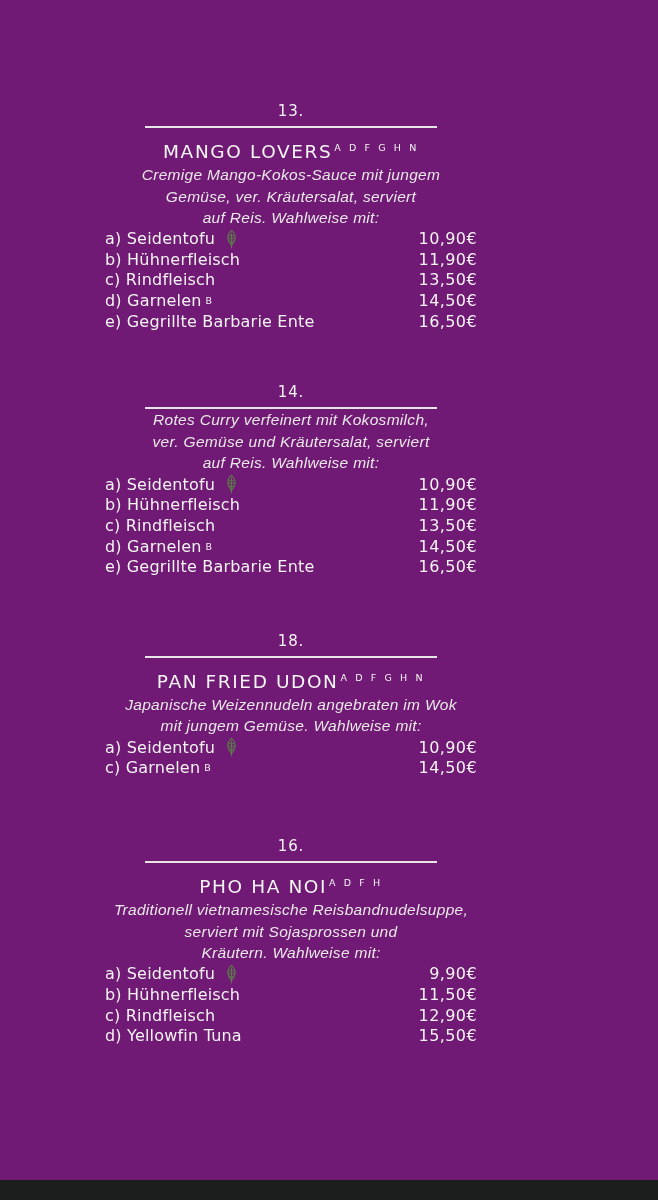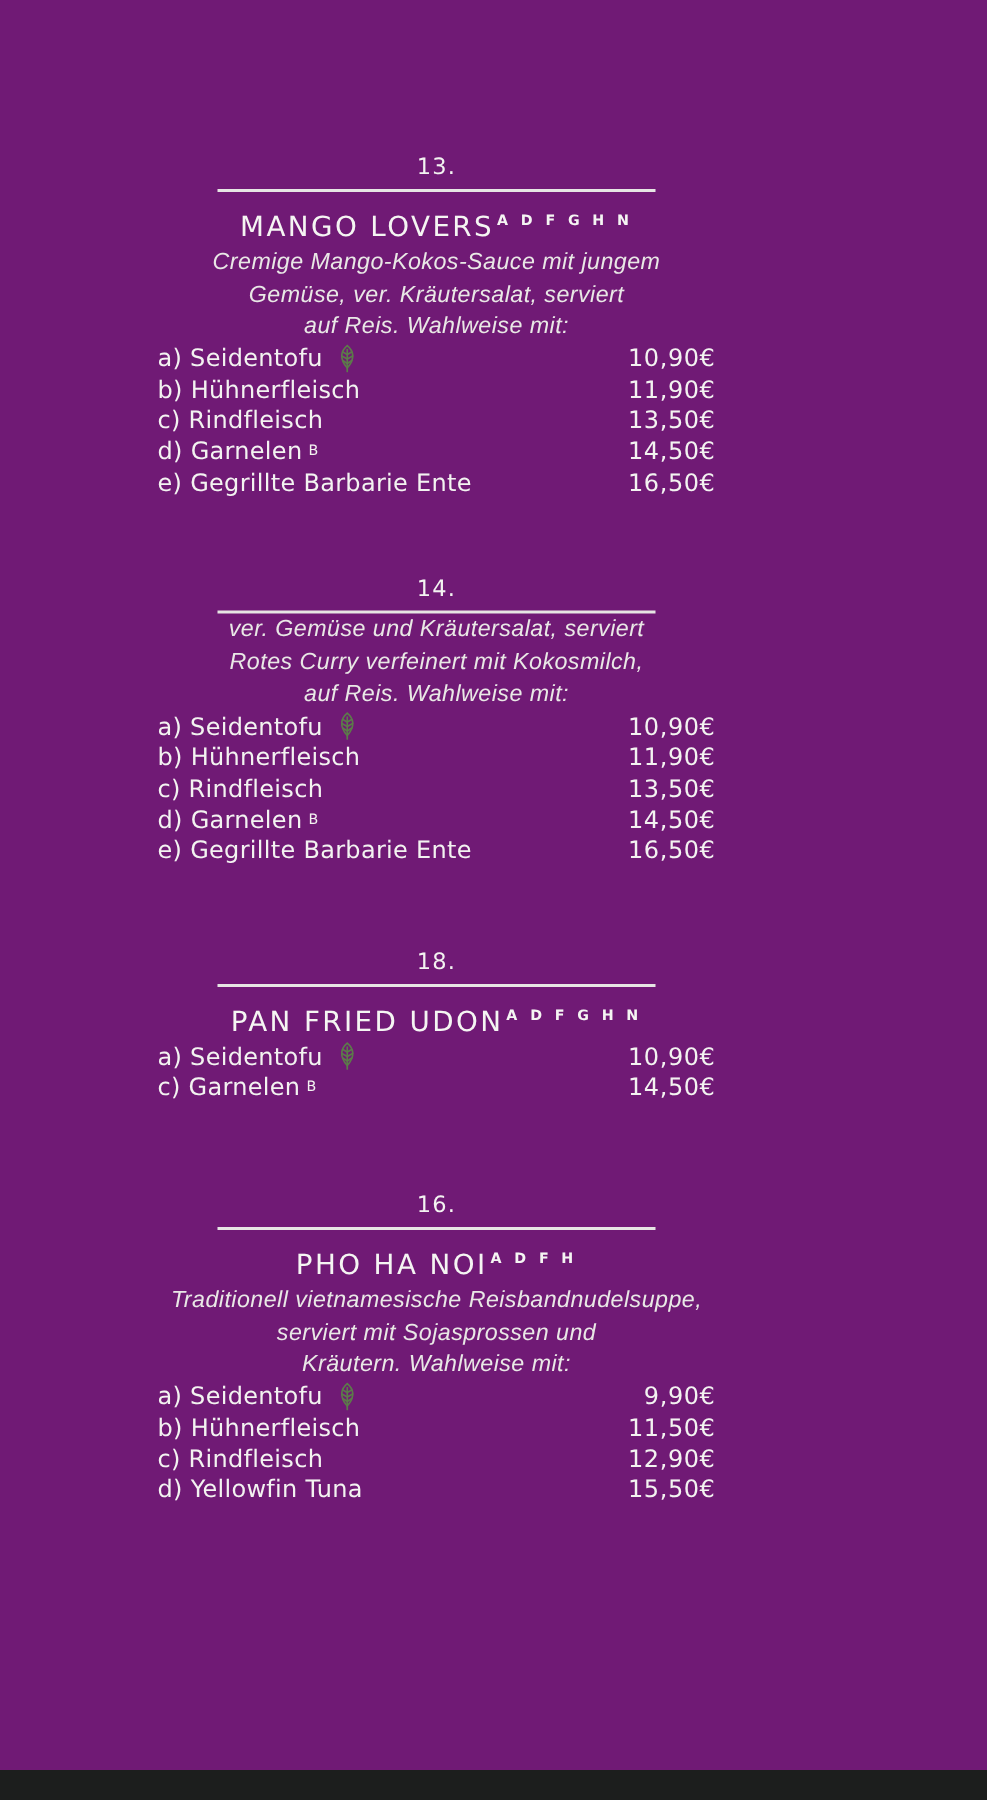--- a/index.html
+++ b/index.html
@@ -47,21 +47,21 @@
     font-weight: normal;
     letter-spacing: 1.6px;
     color: #f5f5f3;
     white-space: nowrap;
   }
   .allergens {
     font-size: 9.5px;
     letter-spacing: 2.6px;
     vertical-align: 7px;
     margin-left: 2px;
-    font-weight: bold;
+    font-weight: normal;
   }
   .desc {
     font-family: "Liberation Sans", sans-serif;
     font-style: italic;
     text-align: center;
     font-size: 15.5px;
     line-height: 21.5px;
     color: #e9e8e6;
     letter-spacing: 0.3px;
   }
@@ -143,22 +143,22 @@
             </span>
           <span class="price">16,50€</span>
         </div>
       </div>
     </section>
 
     <section class="menu-section">
       <div class="num">14.</div>
       <div class="rule"></div>
       <div class="desc">
+        <div>Rotes Curry verfeinert mit Kokosmilch,</div>
         <div>ver. Gemüse und Kräutersalat, serviert</div>
-        <div>Rotes Curry verfeinert mit Kokosmilch,</div>
         <div>auf Reis. Wahlweise mit:</div>
       </div>
       <div class="items">
         <div class="row">
           <span class="label">
               <span>a) Seidentofu</span>
               <svg class="leaf" viewBox="0 0 20 26" width="15" height="20">
                 <g fill="none" stroke="currentColor" stroke-width="1.5" stroke-linecap="round">
                   <path d="M10 1.5 C15.5 6 17.5 13 10 21.5 C2.5 13 4.5 6 10 1.5 Z"></path>
                   <path d="M10 5 V24.5"></path>
@@ -193,20 +193,24 @@
             </span>
           <span class="price">16,50€</span>
         </div>
       </div>
     </section>
 
     <section class="menu-section">
       <div class="num">18.</div>
       <div class="rule"></div>
       <h2 class="title"><span>PAN FRIED UDON</span><span class="allergens">A D F G H N</span></h2>
+      <div class="desc">
+        <div>Japanische Weizennudeln angebraten im Wok</div>
+        <div>mit jungem Gemüse. Wahlweise mit:</div>
+      </div>
       <div class="items">
         <div class="row">
           <span class="label">
               <span>a) Seidentofu</span>
               <svg class="leaf" viewBox="0 0 20 26" width="15" height="20">
                 <g fill="none" stroke="currentColor" stroke-width="1.5" stroke-linecap="round">
                   <path d="M10 1.5 C15.5 6 17.5 13 10 21.5 C2.5 13 4.5 6 10 1.5 Z"></path>
                   <path d="M10 5 V24.5"></path>
                   <path d="M10 9.5 L6 7.2 M10 9.5 L14 7.2 M10 13.5 L5.2 10.8 M10 13.5 L14.8 10.8 M10 17.5 L6 14.8 M10 17.5 L14 14.8"></path>
                 </g>

